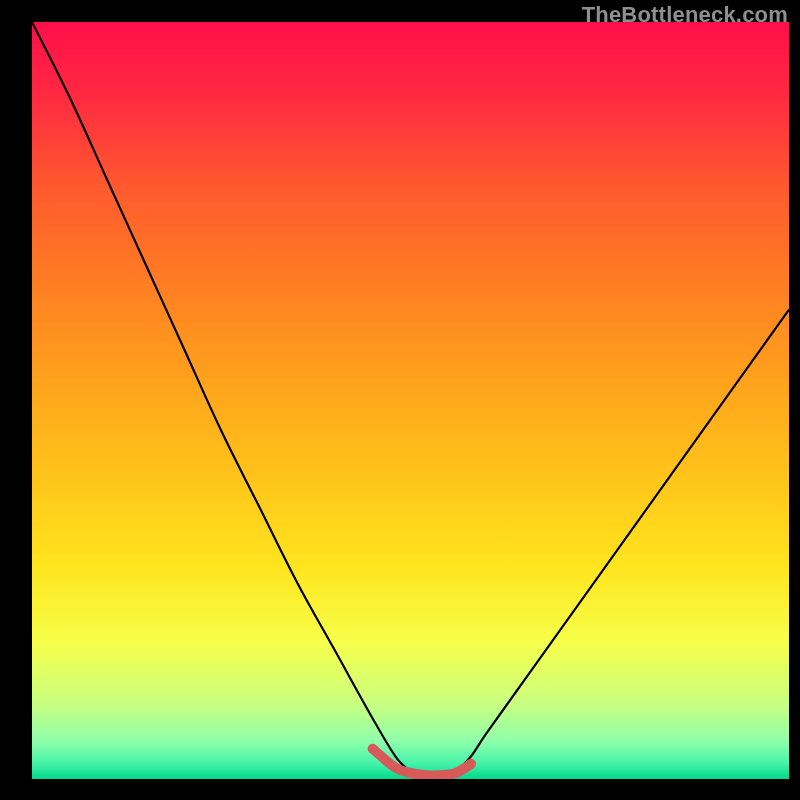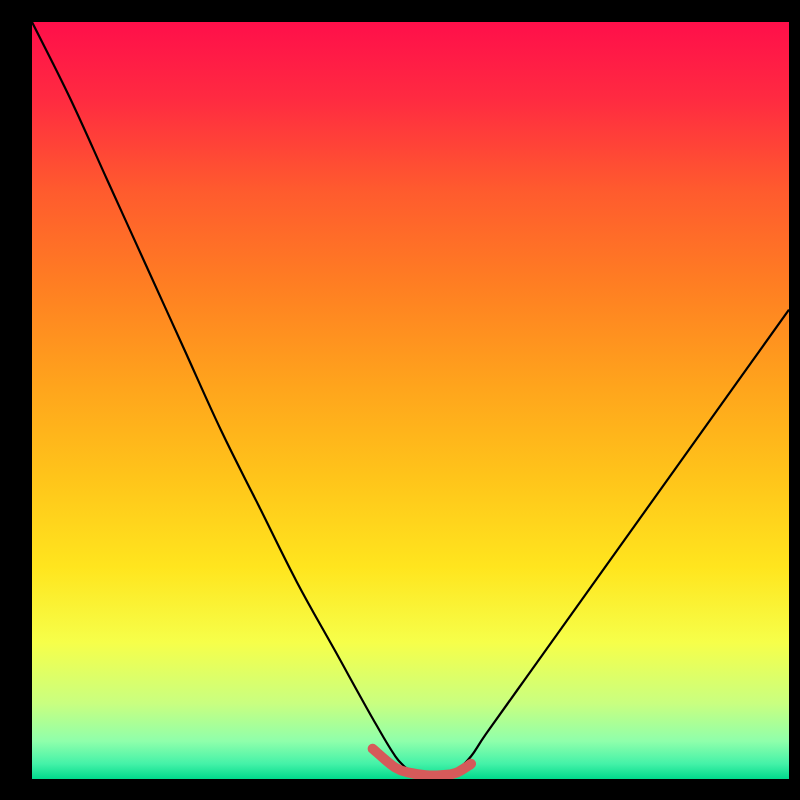--- a/index.html
+++ b/index.html
@@ -66,13 +66,14 @@
       </defs>
       <rect x="0" y="0" width="757" height="757" fill="url(#heat)"></rect>
     </svg>
 
     <svg id="curve-svg" width="757" height="757" viewBox="0 0 757 757">
       <path id="main-curve" d="M 0.00 0.00 C 6.81 13.63, 24.22 47.09, 37.85 75.70 C 51.48 104.31, 62.07 128.99, 75.70 158.97 C 89.33 188.95, 99.92 212.26, 113.55 242.24 C 127.18 272.22, 137.77 295.53, 151.40 325.51 C 165.03 355.49, 175.62 380.17, 189.25 408.78 C 202.88 437.39, 213.47 457.23, 227.10 484.48 C 240.73 511.73, 251.32 534.29, 264.95 560.18 C 278.58 586.07, 289.17 603.78, 302.80 628.31 C 316.43 652.84, 329.75 677.36, 340.65 696.44 C 351.55 715.52, 356.55 724.75, 363.36 734.29 C 370.17 743.83, 373.05 745.34, 378.50 749.43 C 383.95 753.52, 388.19 755.64, 393.64 757.00 C 399.09 758.36, 403.33 758.36, 408.78 757.00 C 414.23 755.64, 418.47 753.52, 423.92 749.43 C 429.37 745.34, 433.61 741.10, 439.06 734.29 C 444.51 727.48, 444.66 725.21, 454.20 711.58 C 463.74 697.95, 478.42 677.67, 492.05 658.59 C 505.68 639.51, 516.27 624.68, 529.90 605.60 C 543.53 586.52, 554.12 571.69, 567.75 552.61 C 581.38 533.53, 591.97 518.70, 605.60 499.62 C 619.23 480.54, 629.82 465.71, 643.45 446.63 C 657.08 427.55, 667.67 412.72, 681.30 393.64 C 694.93 374.56, 705.52 359.73, 719.15 340.65 C 732.78 321.57, 750.19 297.20, 757.00 287.66" fill="none" stroke="#000000" stroke-width="2.2"></path>
       <path id="accent-curve" d="M 340.65 726.72 C 344.74 730.13, 356.55 741.28, 363.36 745.64 C 370.17 750.01, 373.05 749.58, 378.50 750.94 C 383.95 752.31, 388.19 752.81, 393.64 753.22 C 399.09 753.62, 403.33 753.62, 408.78 753.22 C 414.23 752.81, 418.47 752.99, 423.92 750.94 C 429.37 748.90, 436.33 743.50, 439.06 741.86" fill="none" stroke="#d65a5a" stroke-width="10" stroke-linecap="round" stroke-linejoin="round"></path>
     </svg>
   </div>
 
+  <div class="watermark">TheBottleneck.com</div>
 </div>
 
 </body></html>

